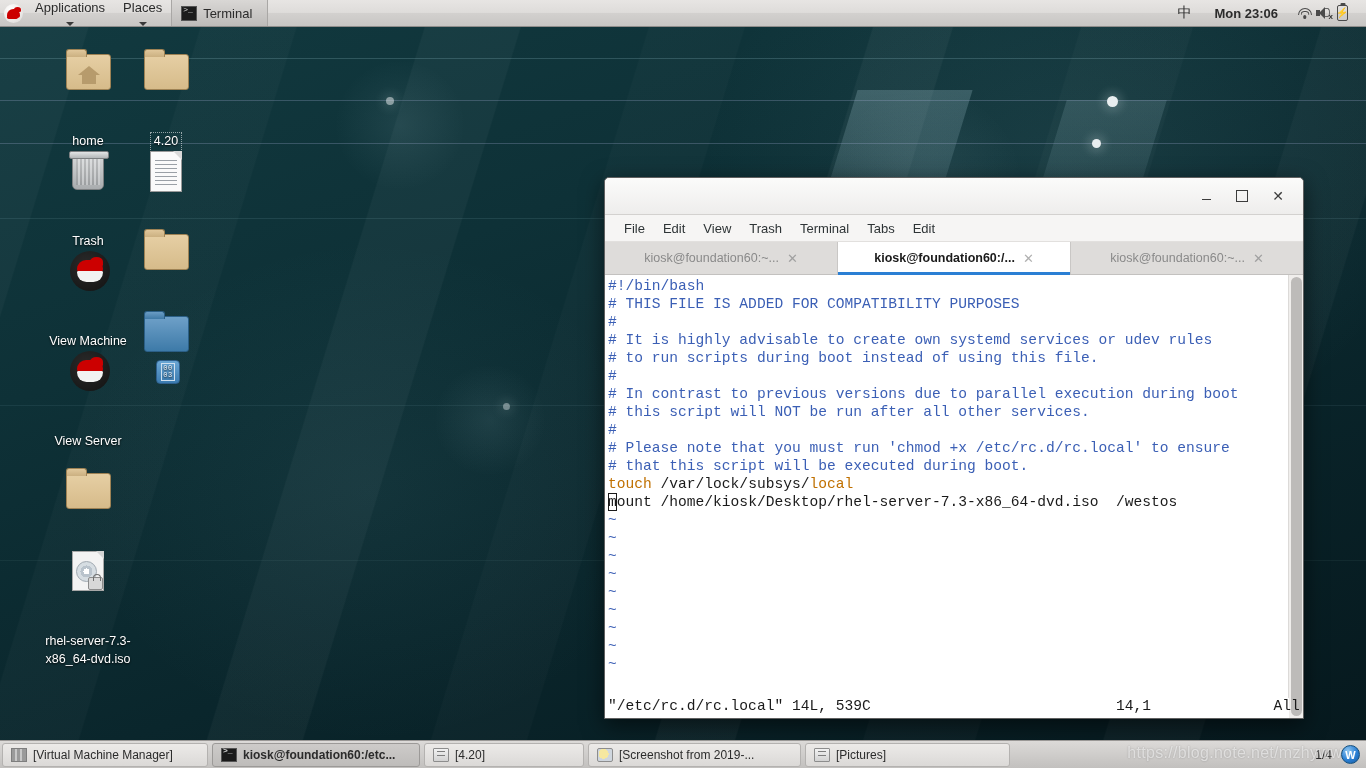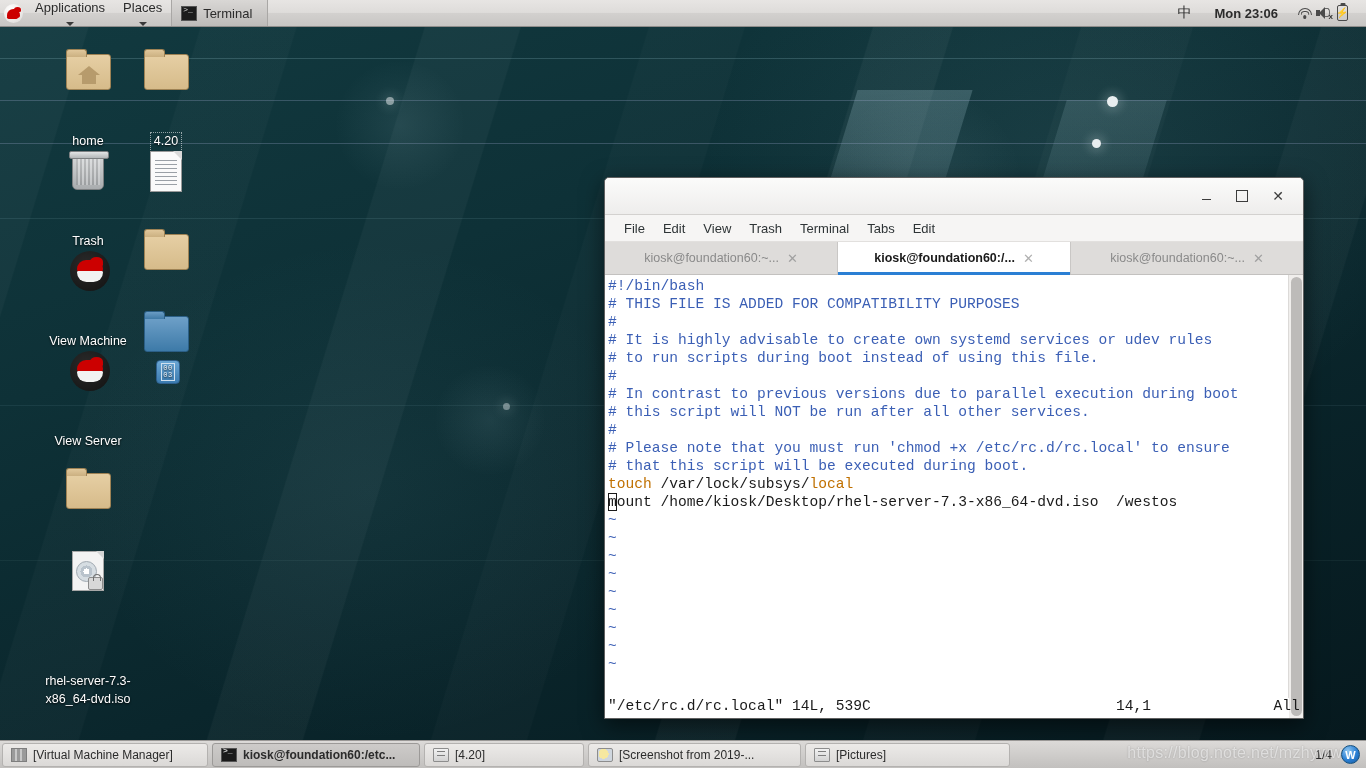--- a/index.html
+++ b/index.html
@@ -584,21 +584,21 @@
   <div class="label">View Server</div>
 </div>
 
 <div class="desk-icon" style="left:33px; top:467px;">
   <div class="glyph">
       <div class="folder"></div>
     </div>
   <div class="label">运维</div>
 </div>
 
-<div class="desk-icon" style="left:33px; top:548px;gap:40px;">
+<div class="desk-icon" style="left:33px; top:548px;">
   <div class="glyph">
     <div class="isofile">
         <div class="disc"></div>
         <div class="lock"></div>
       </div>
   </div>
   <div class="label">rhel-server-7.3-x86_64-dvd.iso</div>
 </div>
 
 <div id="term-window">

